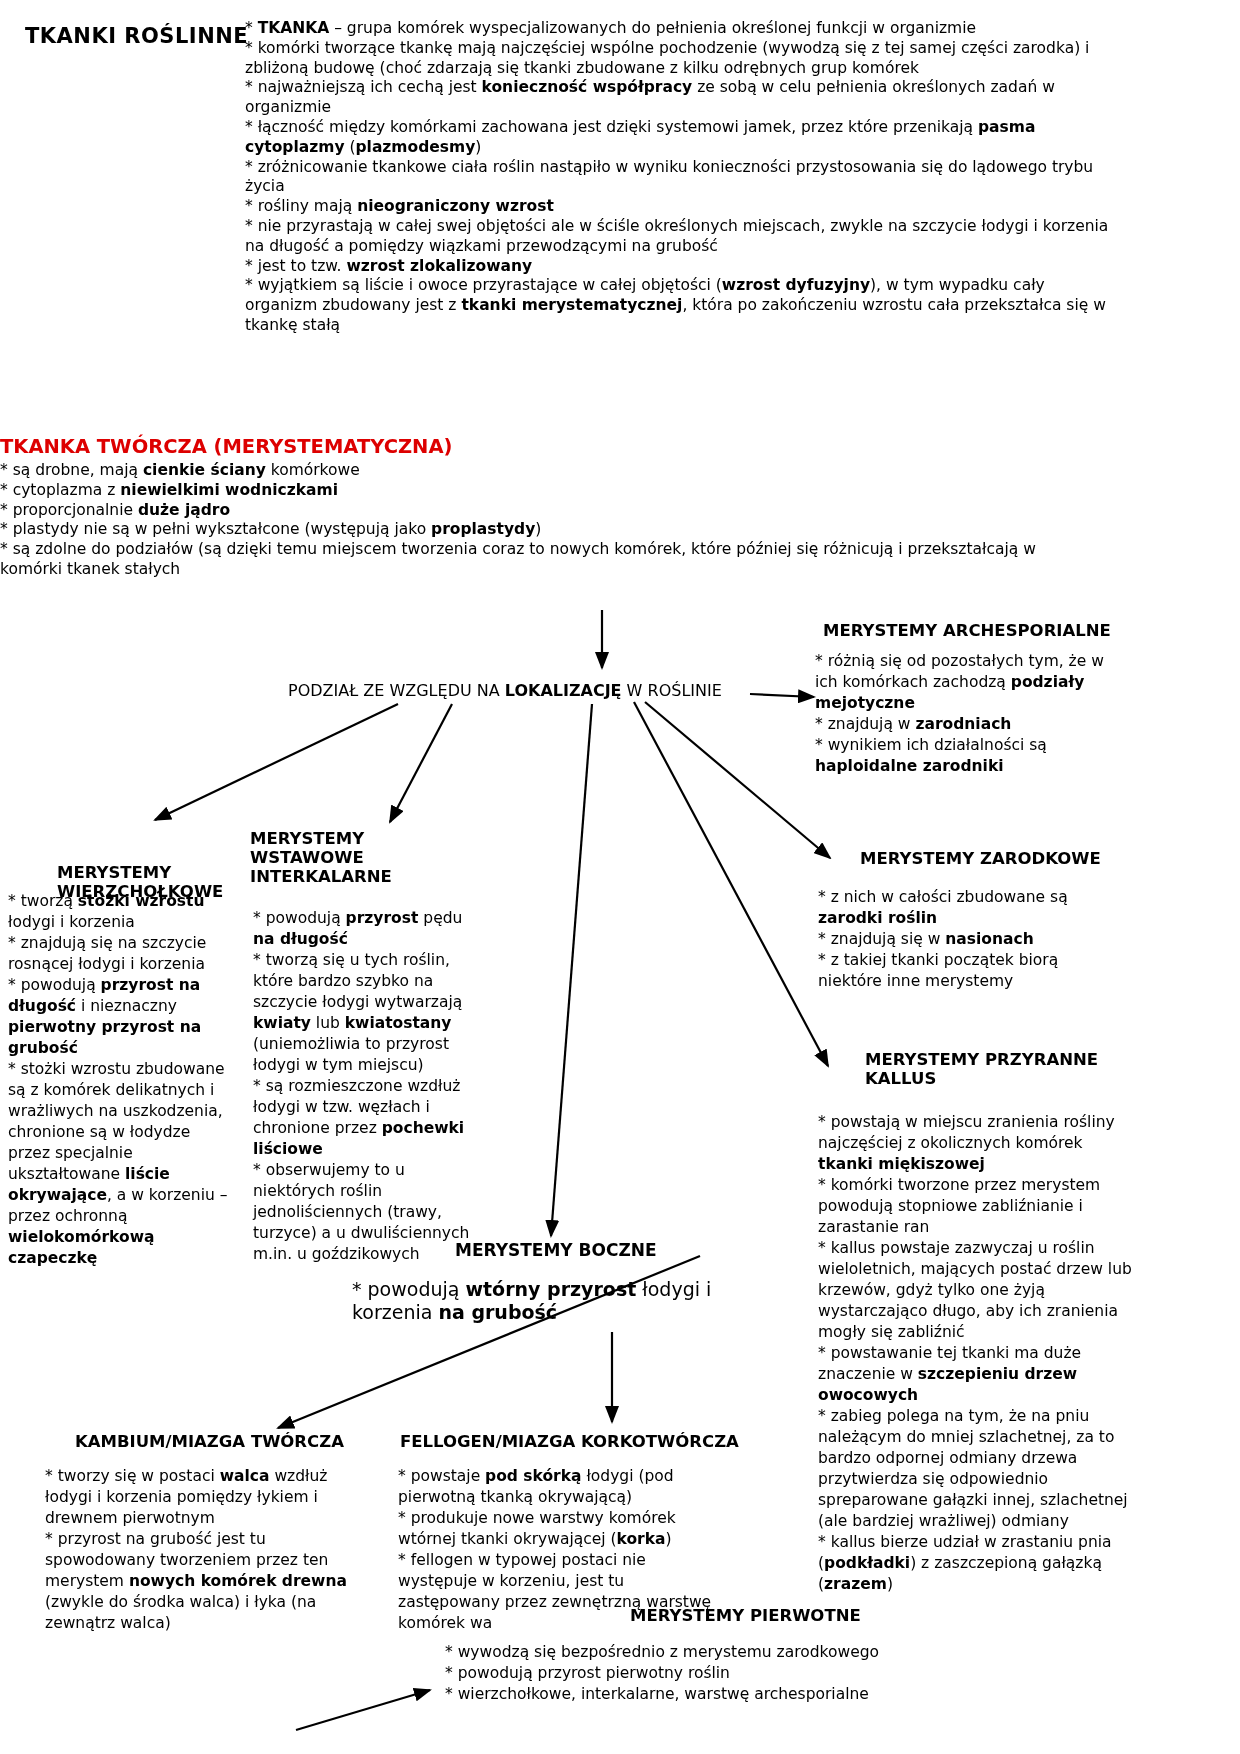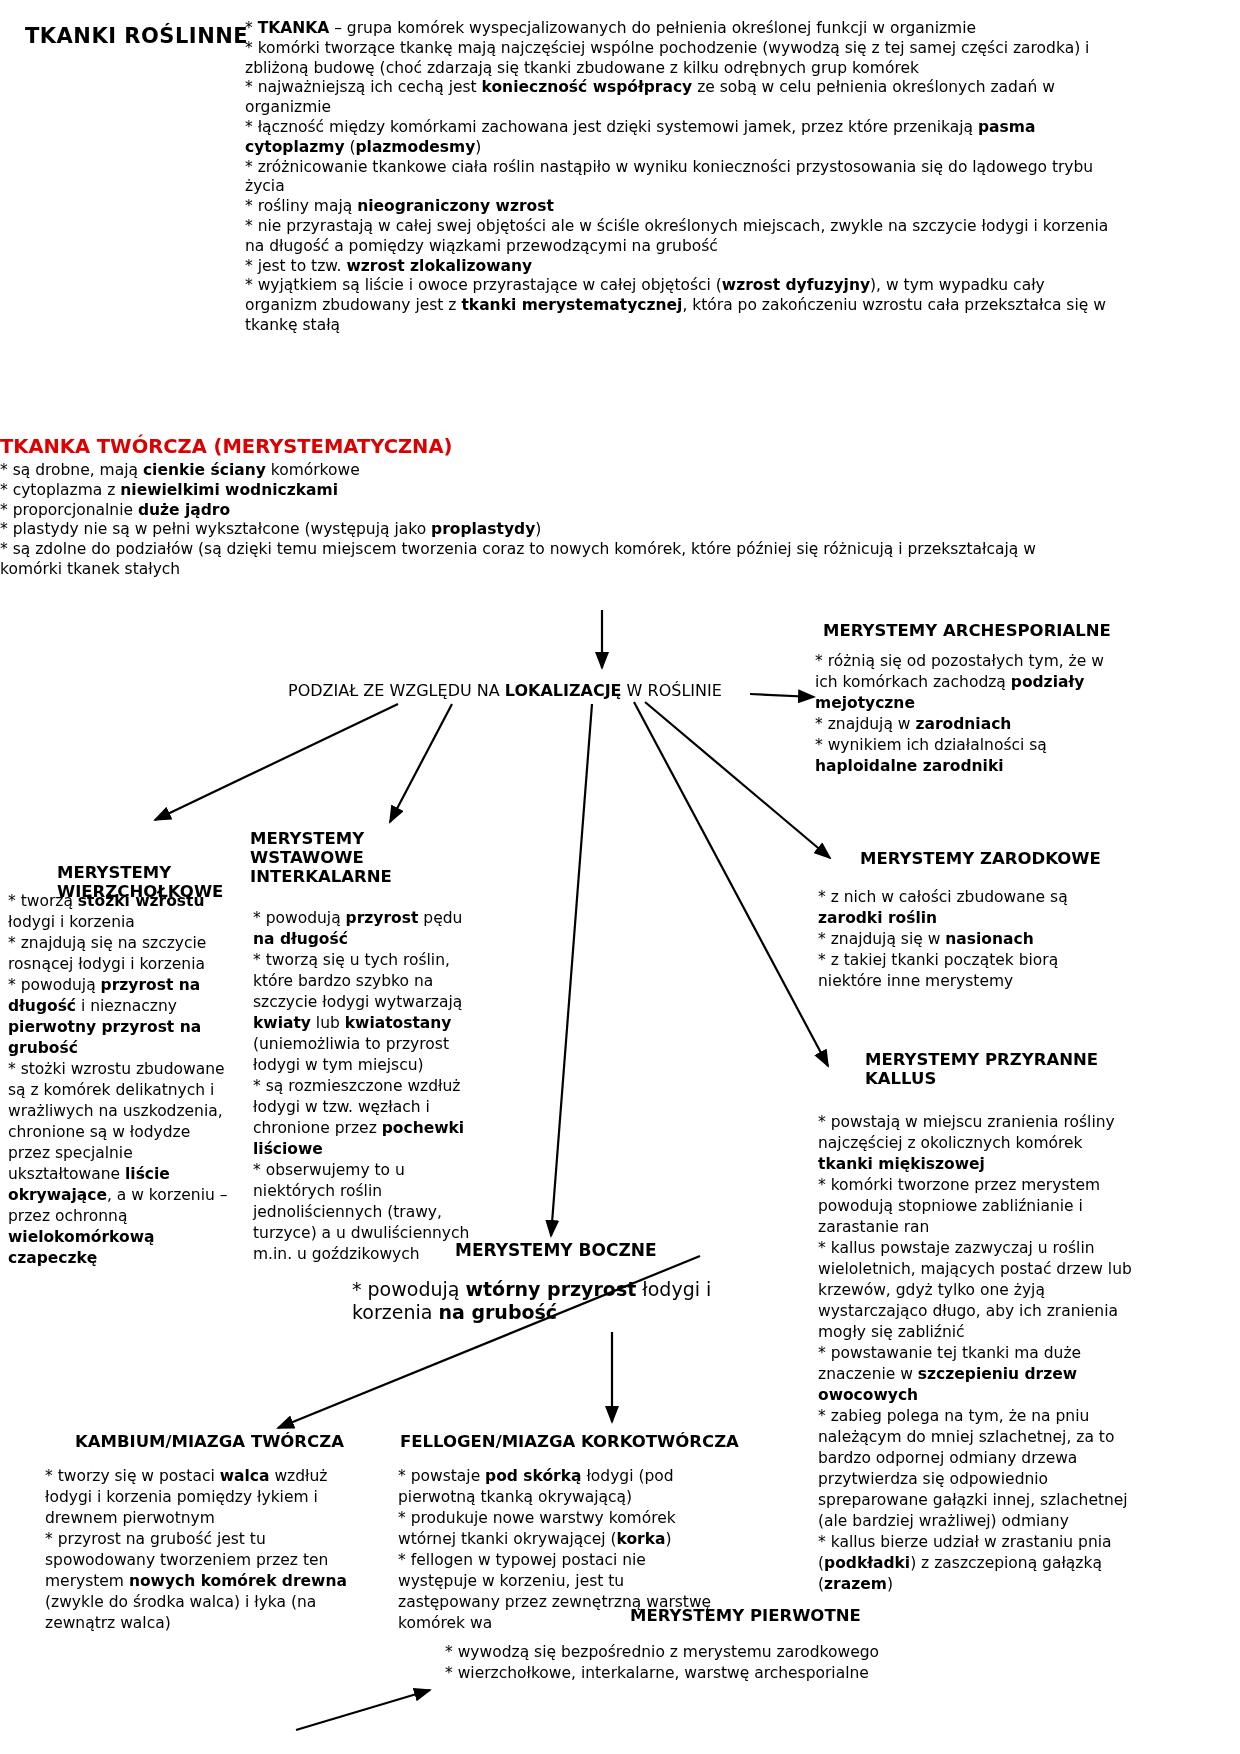--- a/index.html
+++ b/index.html
@@ -207,14 +207,15 @@
     <div class="line"><span>wtórnej tkanki okrywającej (</span><span class="b">korka</span><span>)</span></div>
     <div class="line"><span>* fellogen w typowej postaci nie</span></div>
     <div class="line"><span>występuje w korzeniu, jest tu</span></div>
     <div class="line"><span>zastępowany przez zewnętrzną warstwę</span></div>
     <div class="line"><span>komórek wa</span></div>
   </div>
 
 <div id="pierw-h" class="block h">MERYSTEMY PIERWOTNE</div>
 <div id="pierw" class="block">
     <div class="line"><span>* wywodzą się bezpośrednio z merystemu zarodkowego</span></div>
+    <div class="line"><span>* powodują przyrost pierwotny roślin</span></div>
     <div class="line"><span>* wierzchołkowe, interkalarne, warstwę archesporialne</span></div>
   </div>
 
 </body></html>

